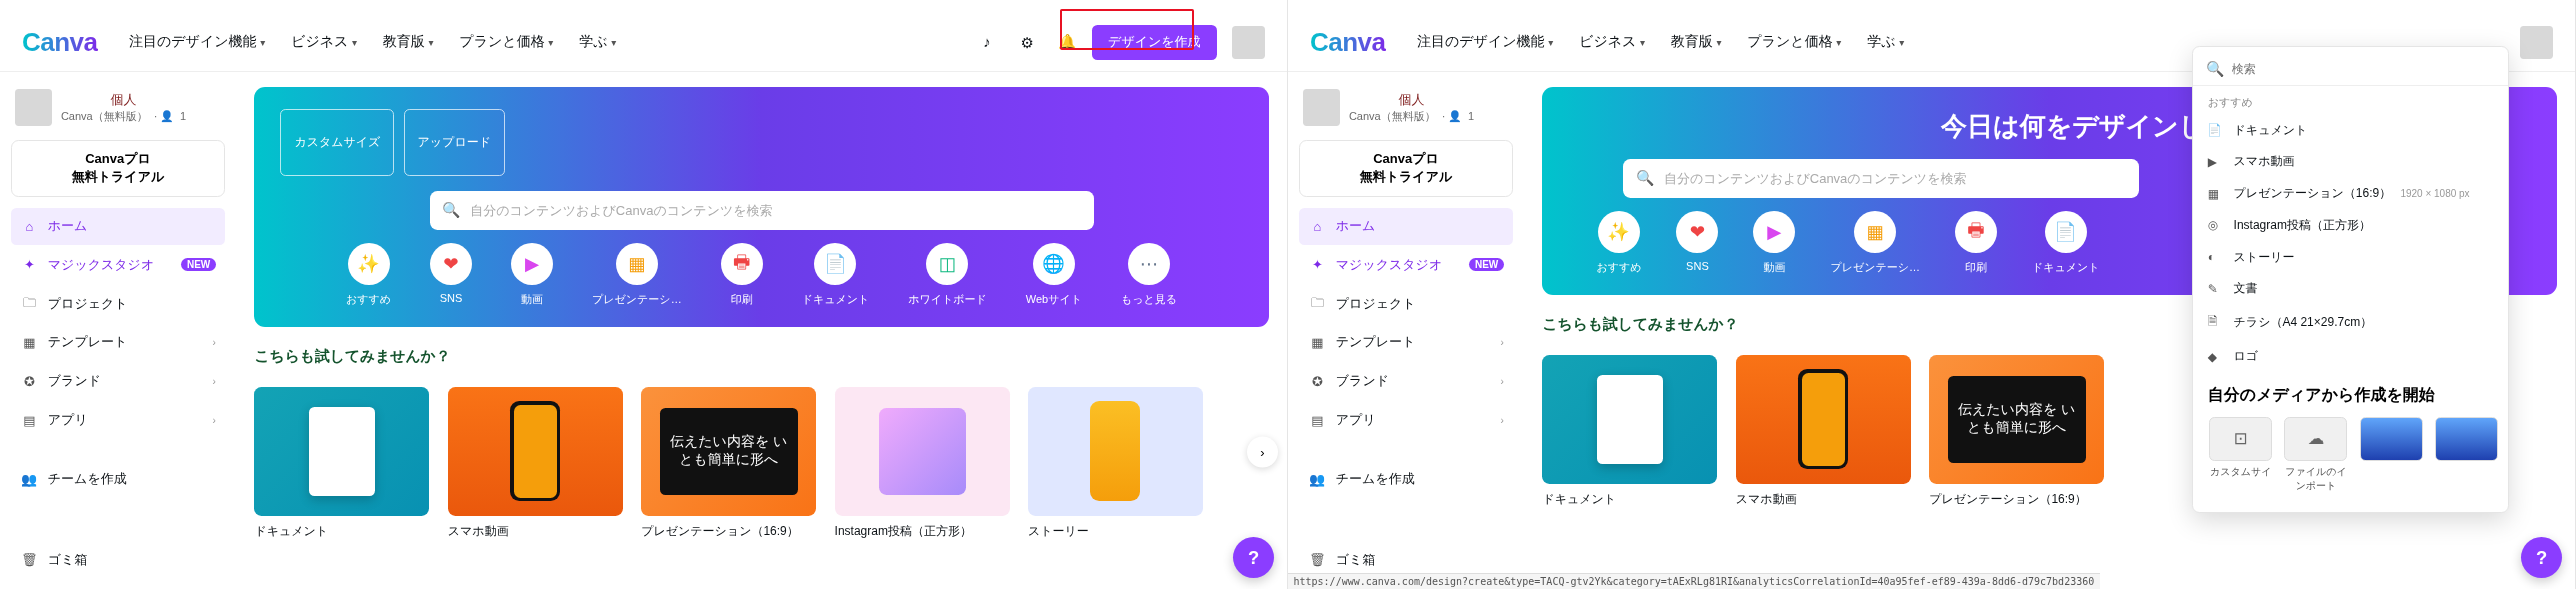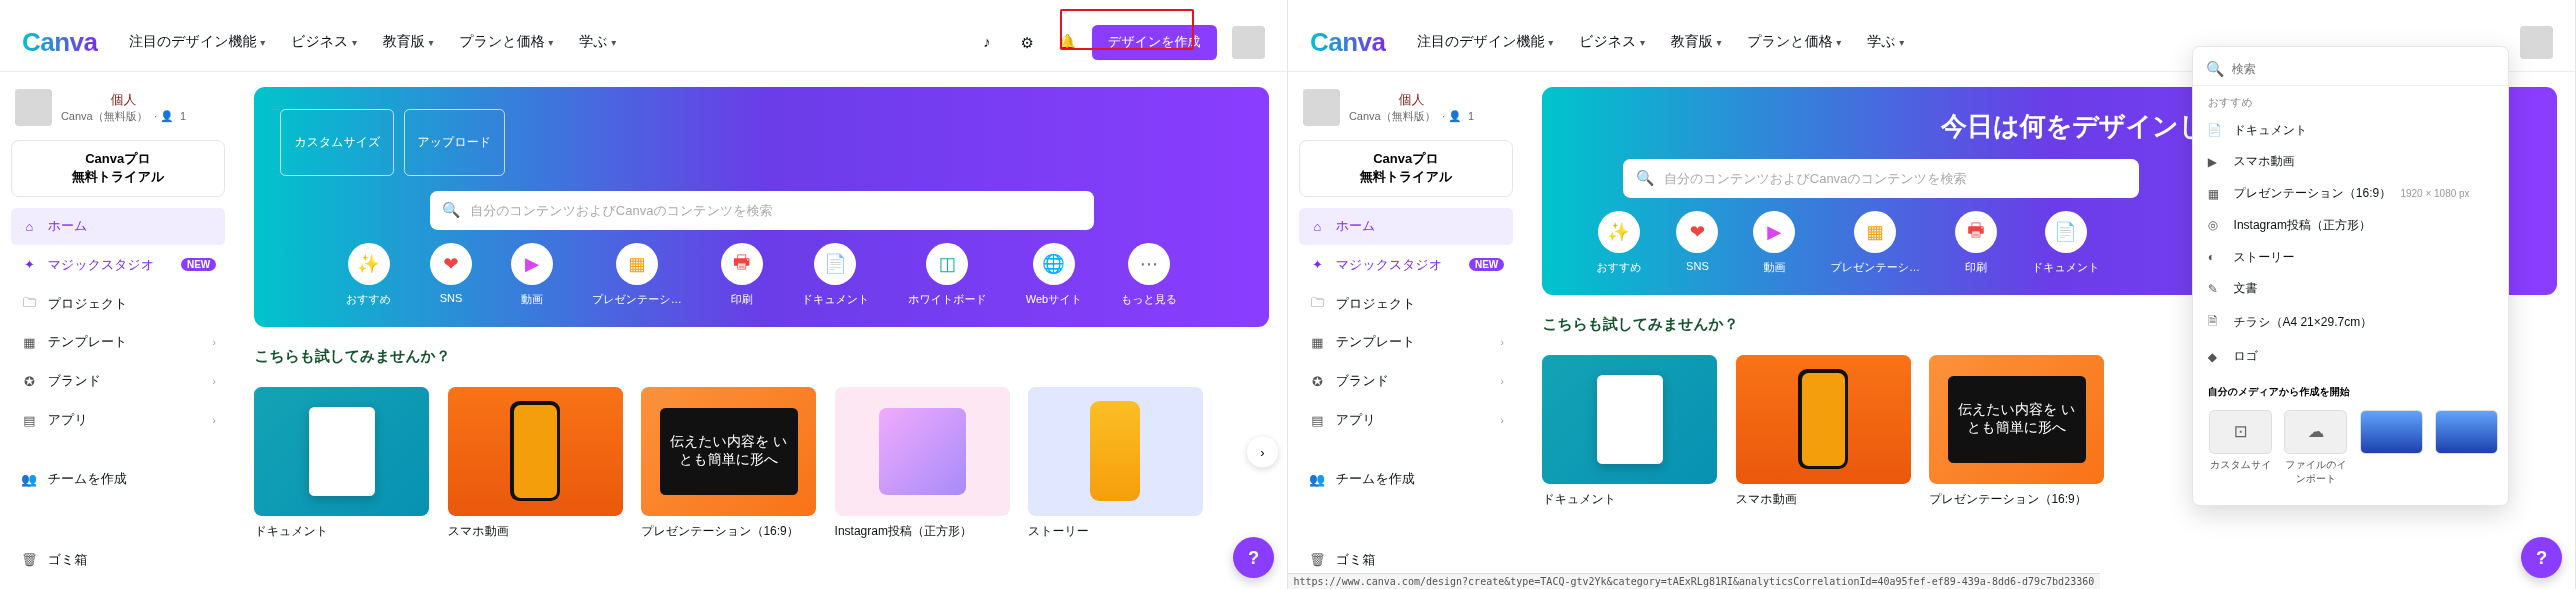--- a/index.html
+++ b/index.html
@@ -63,21 +63,21 @@
 .navbtn { position: absolute; top: 50%; transform: translateY(-50%); width: 31px; height: 31px; border-radius: 50%; background: #fff; box-shadow: 0 1.8px 7.4px rgba(0,0,0,0.15); display: flex; align-items: center; justify-content: center; cursor: pointer; font-size: 13px; }
 
 
 .dropdown { position: absolute; top: 46px; right: 66px; width: 317px; background: #fff; border: 0.9px solid #e5e5e5; border-radius: 7.4px; box-shadow: 0 7.4px 26px rgba(0,0,0,0.15); z-index: 100; padding: 7.4px 0 11px; }
 .dd-search { display: flex; align-items: center; gap: 7.4px; padding: 5.5px 13px 7.4px; border-bottom: 0.9px solid #eee; }
 .dd-search input { border: none; outline: none; flex: 1; font-size: 12px; }
 .dd-sectlabel { font-size: 11px; color: #888; padding: 9.2px 14.8px 3.7px; }
 .dd-item { display: flex; align-items: center; gap: 9.2px; padding: 7.4px 14.8px; font-size: 12px; color: #0d1216; cursor: pointer; }
 .dd-item .di-icon { width: 16.6px; color: #555; }
 .dd-item .di-meta { color: #999; font-size: 10px; }
-.dd-media-sect { padding: 13px 14.8px 3.7px; font-size: 10px; font-weight: 600; }
+.dd-media-sect { padding: 13px 14.8px 3.7px; font-size: 16px; font-weight: 600; }
 .dd-tiles { display: flex; gap: 9.2px; padding: 7.4px 14.8px; }
 .dd-tile { flex: 1; display: flex; flex-direction: column; align-items: center; gap: 3.7px; }
 .dd-tile-box { width: 63px; height: 44px; background: #f0f0f0; border: 0.9px solid #ddd; border-radius: 5.5px; display: flex; align-items: center; justify-content: center; color: #666; font-size: 16.6px; cursor: pointer; overflow: hidden; }
 .dd-tile-box.img { background: linear-gradient(180deg,#60a5fa,#1e40af); }
 .dd-tile-label { font-size: 10px; color: #555; text-align: center; width: 66px; }
 .statusbar { position: absolute; bottom: 0; left: 0; font-size: 10px; color: #555; background: #f5f5f5; padding: 1.8px 5.5px; border-top: 0.9px solid #ddd; font-family: ui-monospace, monospace; }
 </style>
 </head>
 <body>
 

